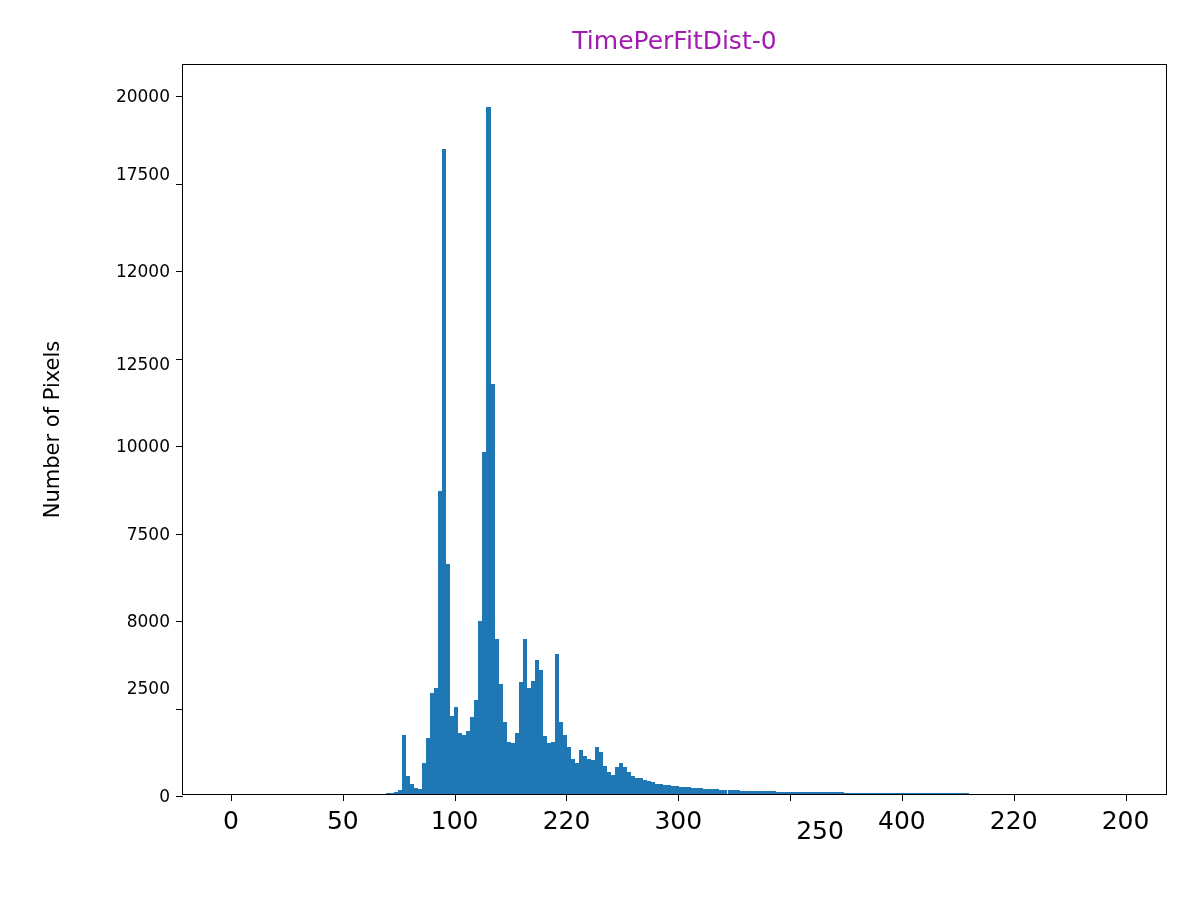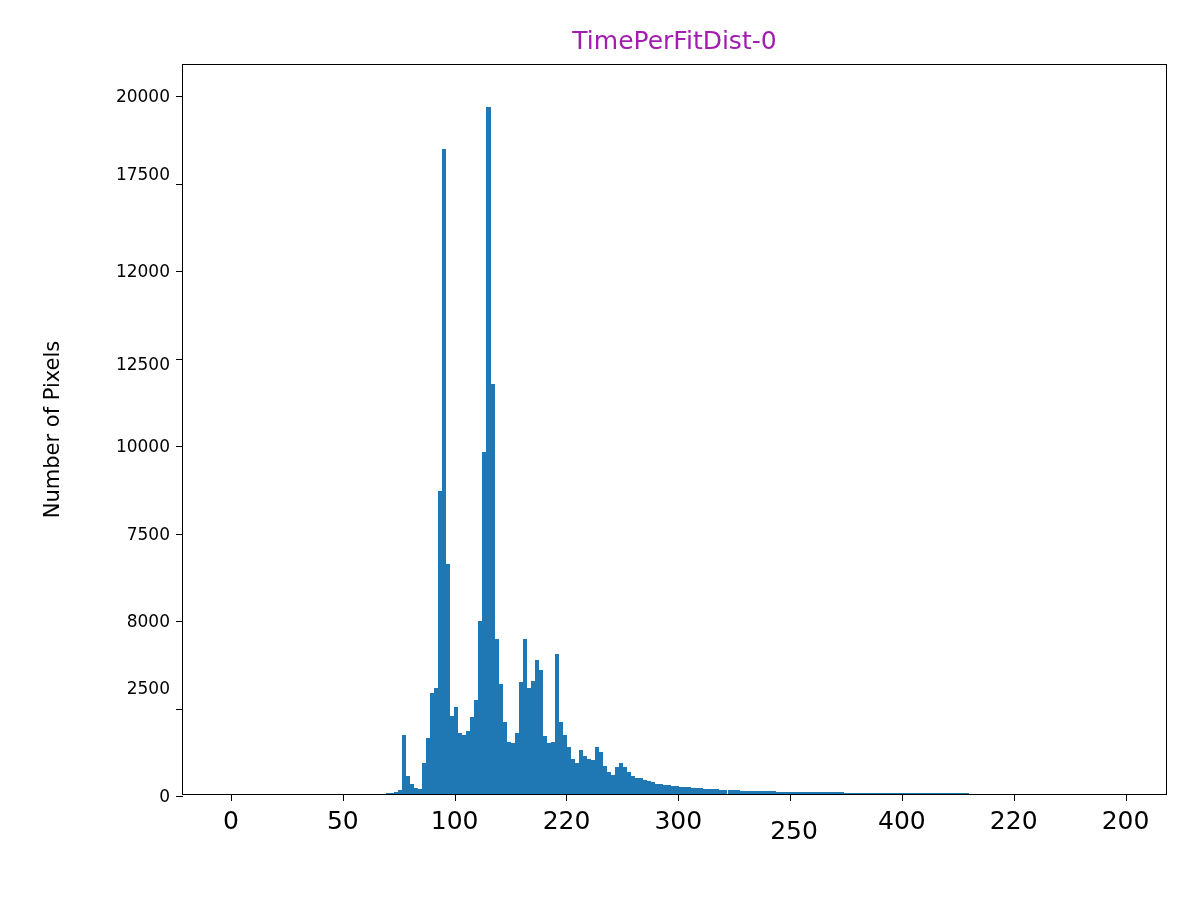--- a/index.html
+++ b/index.html
@@ -153,21 +153,21 @@
       <div class="xtick-label" style="left: 48.076px;">0</div>
       <div class="xtick-mark" style="left: 159.881px;"></div>
       <div class="xtick-label" style="left: 159.881px;">50</div>
       <div class="xtick-mark" style="left: 271.686px;"></div>
       <div class="xtick-label" style="left: 271.686px;">100</div>
       <div class="xtick-mark" style="left: 383.49px;"></div>
       <div class="xtick-label" style="left: 383.49px;">220</div>
       <div class="xtick-mark" style="left: 495.295px;"></div>
       <div class="xtick-label" style="left: 495.295px;">300</div>
       <div class="xtick-mark" style="left: 607.1px;"></div>
-      <div class="xtick-label" style="left: 611px; margin-top: 24px;">250</div>
+      <div class="xtick-label" style="left: 637px; margin-top: 24px;">250</div>
       <div class="xtick-mark" style="left: 718.905px;"></div>
       <div class="xtick-label" style="left: 718.905px;">400</div>
       <div class="xtick-mark" style="left: 830.709px;"></div>
       <div class="xtick-label" style="left: 830.709px;">220</div>
       <div class="xtick-mark" style="left: 942.514px;"></div>
       <div class="xtick-label" style="left: 942.514px;">200</div>
     </div>
 
 
   <div id="ylabel">Number of Pixels</div>

